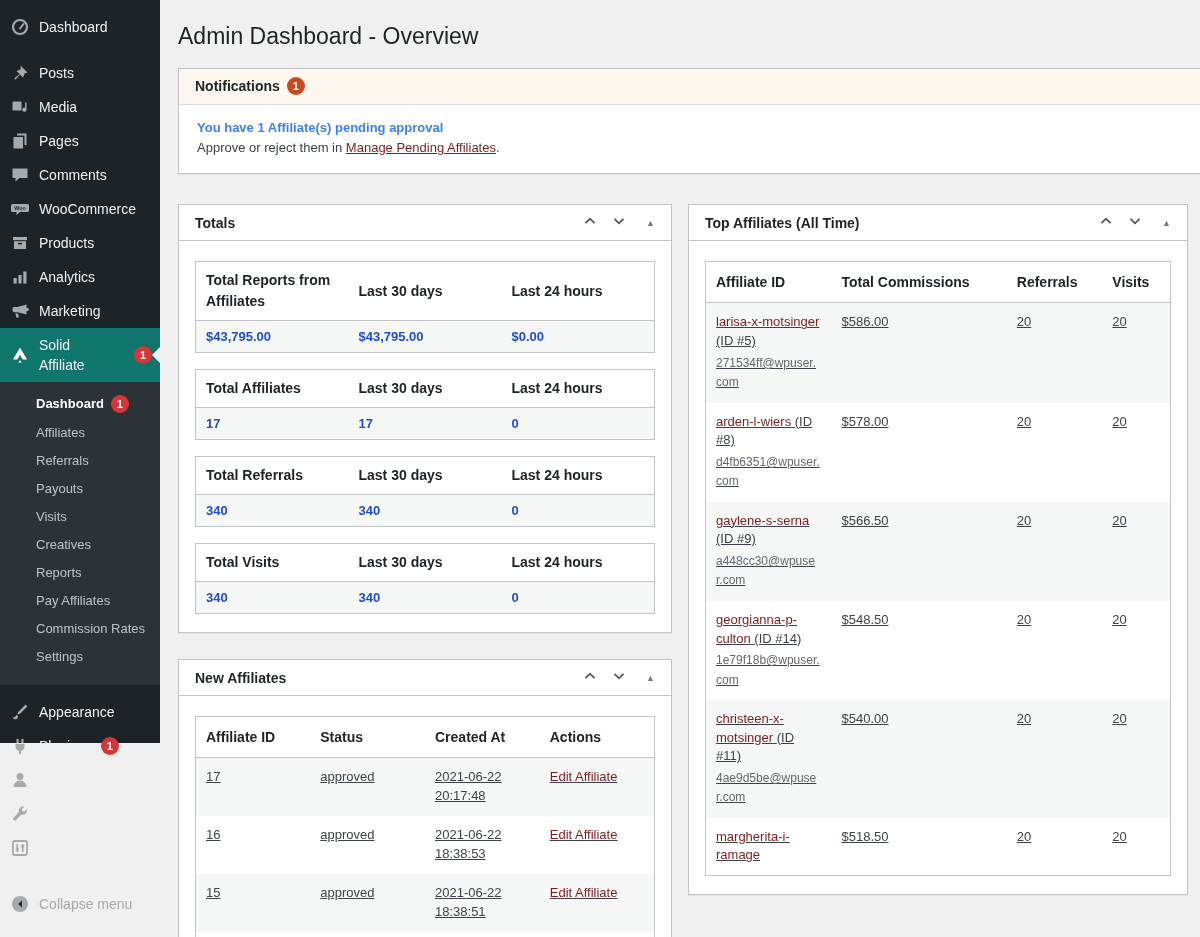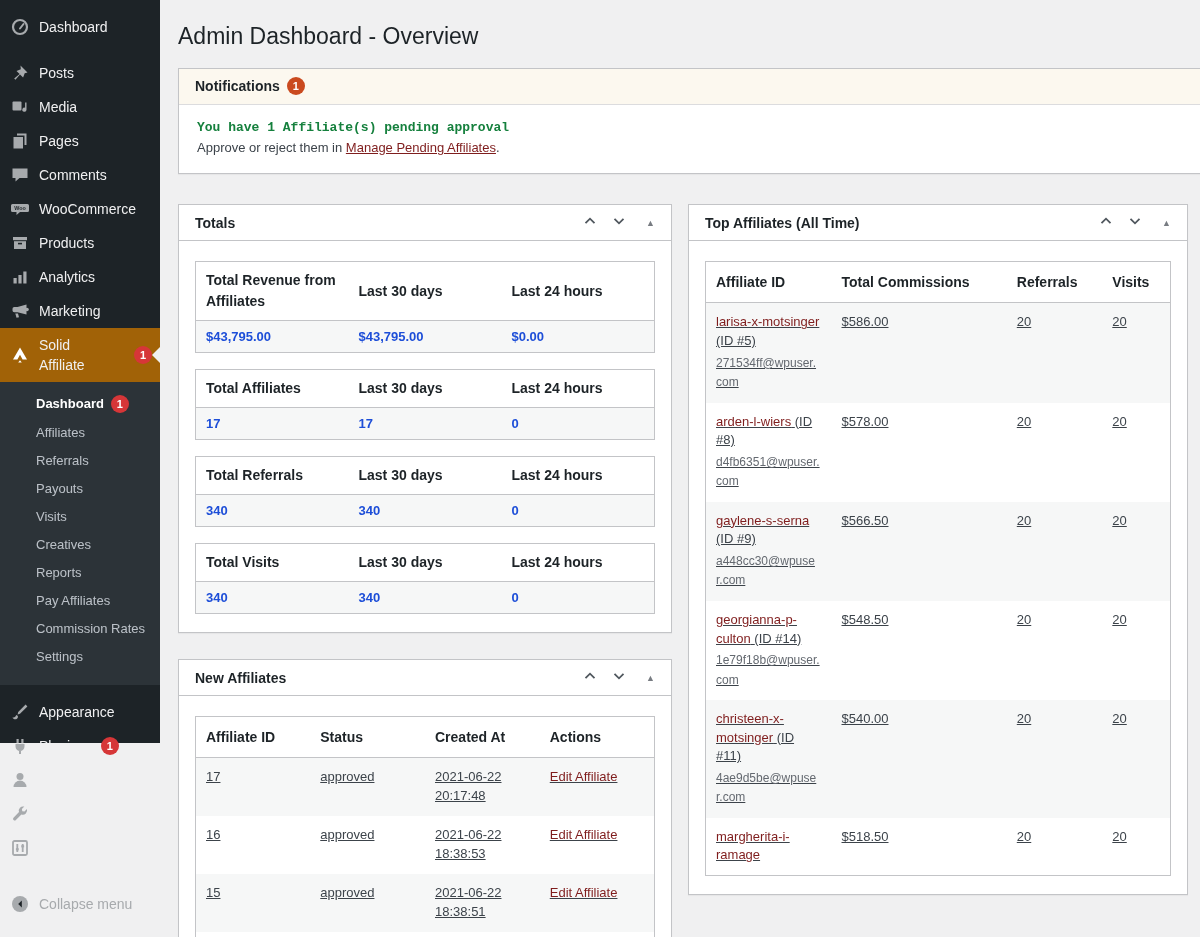--- a/index.html
+++ b/index.html
@@ -16,21 +16,21 @@
     display:flex; flex-direction:column; padding-top:10px; height:743px;
   }
   .menu-item {
     display:flex; align-items:center; gap:9px;
     padding:7px 8px 7px 10px; font-size:14px; cursor:pointer;
     position:relative; color:#f0f0f1; line-height:20px;
   }
   .menu-item .mi-icon { width:20px; height:20px; color:#a7aaad; flex:none; display:flex; align-items:center; justify-content:center; }
   .menu-item.first-item { margin-bottom:12px; }
   .menu-item.gap-before { margin-top:10px; }
-  .menu-item.active { background:#a16207; }
+  .menu-item.active { background:#0f766e; }
   .menu-item.active .mi-icon { color:#fff; }
   .badge {
     background:#d63638; color:#fff; font-size:11px; font-weight:700;
     min-width:18px; height:18px; border-radius:9px; line-height:18px;
     display:inline-flex; align-items:center; justify-content:center;
     padding:0 5px; margin-left:7px;
   }
   .current-arrow {
     position:absolute; right:0; top:50%; margin-top:-8px;
     width:0; height:0; border:8px solid transparent; border-right-color:#f0f0f1;
@@ -55,21 +55,21 @@
   .handle-actions { display:flex; align-items:center; gap:13px; color:#50575e; }
   .handle-actions .order-btn, .handle-actions .toggle-btn { cursor:pointer; display:flex; align-items:center; }
   .toggle-glyph { font-size:9px; color:#787c82; }
   a { color:#7f1d1d; text-decoration:none; cursor:pointer; }
   .link-underline { text-decoration:underline; }
   
   .notif { border-right:0; }
   .notif .postbox-header { background:#fcf8ef; border-bottom-color:#dcdcde; }
   .notif-badge { background:#ca4a1f; }
   .notif-body { padding:13px 18px 15px; font-size:13px; line-height:1.55; }
-  .notif-msg-title { font-weight:700; color:#15803d;font-family:Liberation Mono, monospace; }
+  .notif-msg-title { font-weight:700; color:#3b82f6; }
   
   .columns { display:flex; gap:16px; margin-top:30px; padding-right:12px; align-items:flex-start; }
   .col-left { width:494px; flex:none; display:flex; flex-direction:column; gap:26px; }
   .col-right { flex:1; }
   .inside { padding:20px 16px 18px; }
   table { border-collapse:collapse; width:100%; font-size:13px; }
   .stat-table { border:1px solid #c3c4c7; margin-bottom:16px; }
   .stat-table:last-child { margin-bottom:0;border-radius:14px; }
   .stat-table th {
     font-size:14px; font-weight:700; color:#1d2327; text-align:left;
@@ -312,21 +312,21 @@
               </span>
               <span class="toggle-btn" style="margin-left:6px">
                 <span class="toggle-glyph">▲</span>
               </span>
             </span>
         </div>
         <div class="inside" id="totals-tables">
             <table class="stat-table">
               <thead>
                 <tr>
-                  <th>Total Revenue from Affiliates</th>
+                  <th>Total Reports from Affiliates</th>
                   <th>Last 30 days</th>
                   <th>Last 24 hours</th>
                 </tr>
               </thead>
               <tbody>
                 <tr>
                   <td>$43,795.00</td>
                   <td>$43,795.00</td>
                   <td>$0.00</td>
                 </tr>

